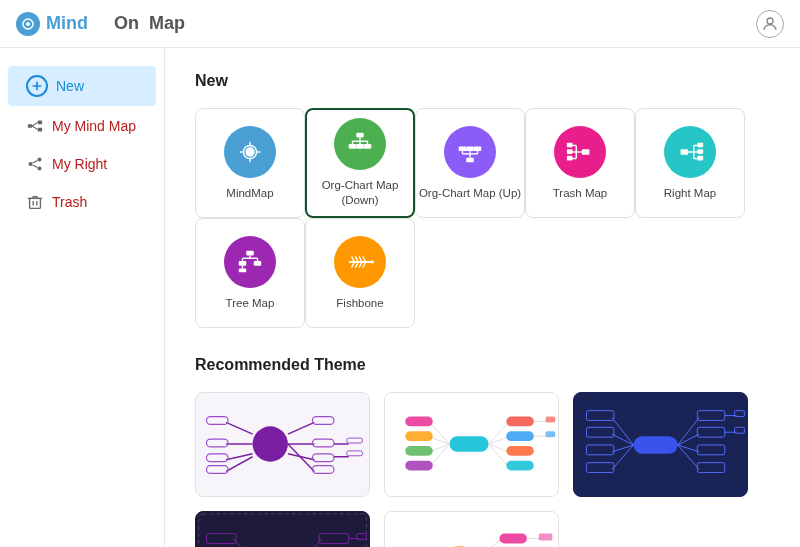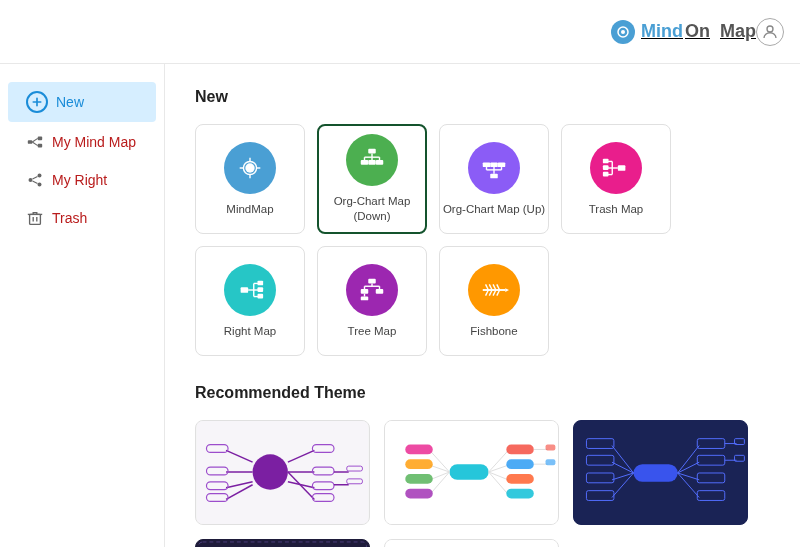--- a/index.html
+++ b/index.html
@@ -7,38 +7,37 @@
       font-family: -apple-system, BlinkMacSystemFont, 'Segoe UI', sans-serif;
       background: #fff;
       width: 800px;
       height: 547px;
       overflow: hidden;
       display: flex;
       flex-direction: column;
     }
     
     .header {
-      height: 64px;
+      height: 48px;
       border-bottom: 1px solid #e8e8e8;
       display: flex;
       align-items: center;
-      justify-content: flex-end;
+      justify-content: space-between;
       padding: 0 16px;
       background: #fff;
-      text-decoration: underline;
     }
     .logo {
       display: flex;
       align-items: center;
       gap: 2px;
       font-size: 18px;
       font-weight: 700;
     }
     .logo-mind { color: #4a9fd4; }
-    .logo-on { color: #555; }
+    .logo-on { color: #555; margin-left: 24px; }
     .logo-map { color: #555; margin-left: 8px; }
     .logo-icon {
       width: 24px;
       height: 24px;
       background: #4a9fd4;
       border-radius: 50%;
       display: inline-flex;
       align-items: center;
       justify-content: center;
       margin-right: 4px;
@@ -115,21 +114,21 @@
     .section-title {
       font-size: 16px;
       font-weight: 700;
       color: #222;
       margin-bottom: 18px;
     }
     
     .map-grid {
       display: flex;
       flex-wrap: wrap;
-      gap: 12px;
+      gap: 0;
       margin-bottom: 28px;
     }
     .map-card {
       width: 110px;
       height: 110px;
       border: 1.5px solid #e0e0e0;
       border-radius: 8px;
       display: flex;
       flex-direction: column;
       align-items: center;

